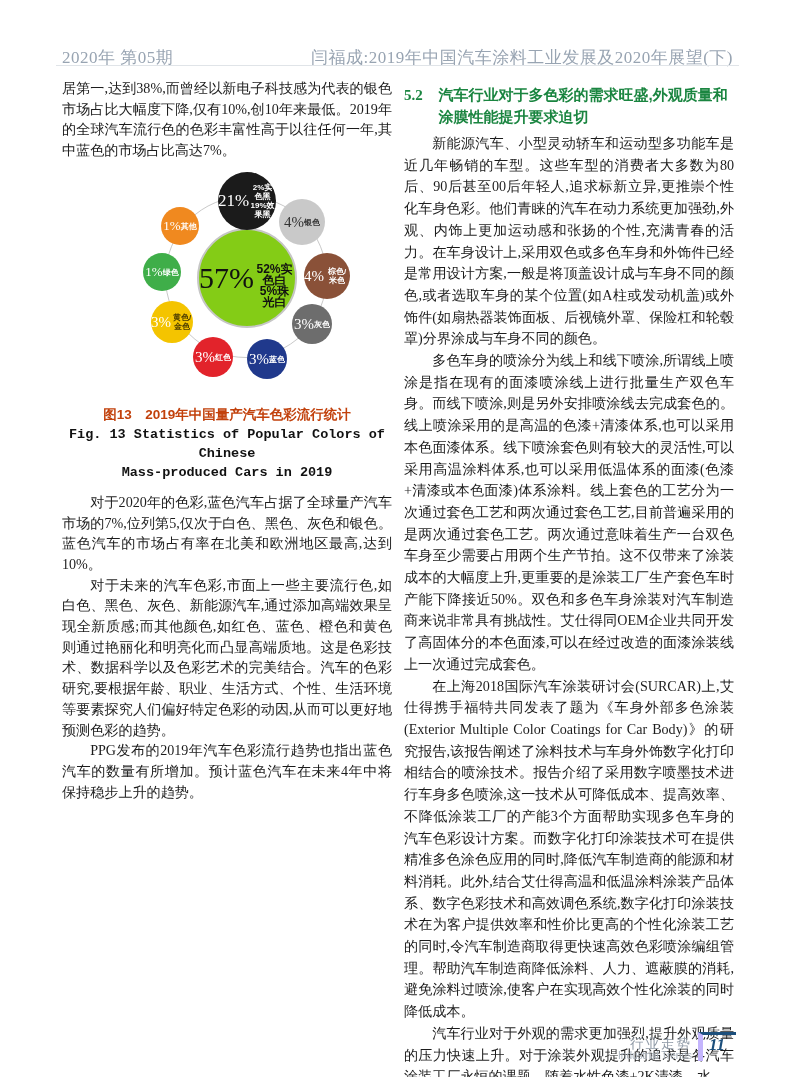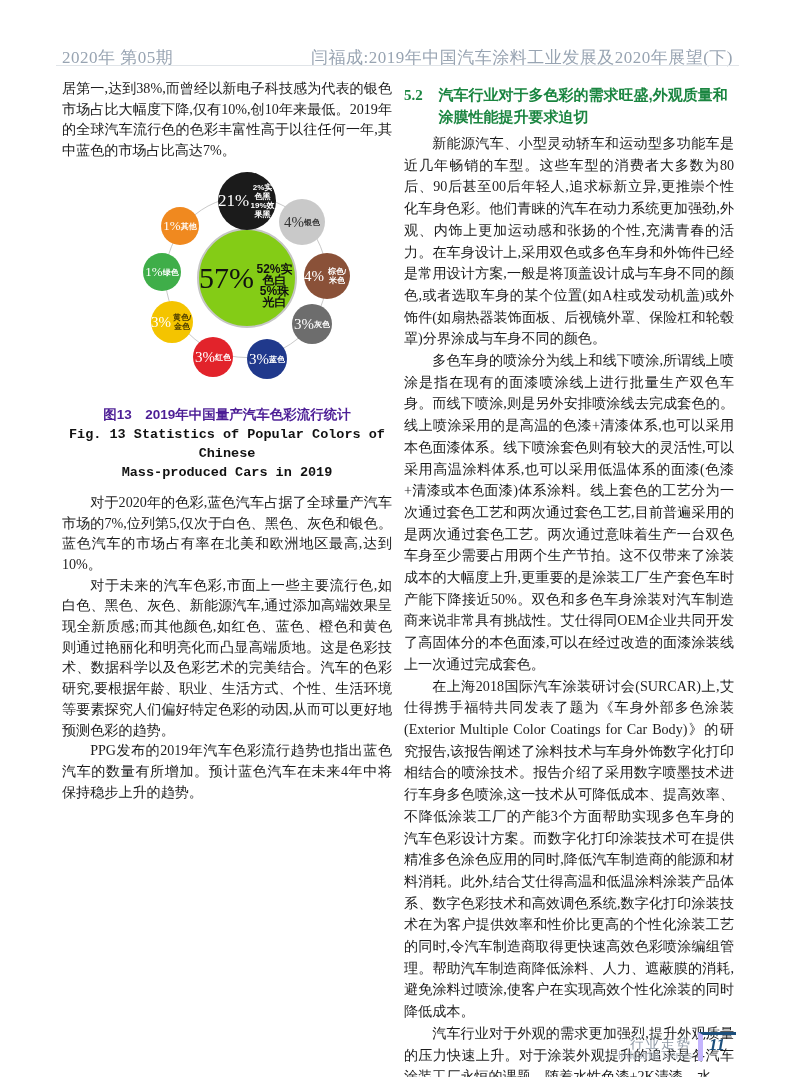--- a/index.html
+++ b/index.html
@@ -66,21 +66,21 @@
   .center-bubble {
     left:135px; top:59px; width:96px; height:96px;
     border:2px solid #c6c6c6; color:#111111; background:#fff;
   }
   .center-bubble .b-val { font-size:30px; line-height:32px; }
   .center-bubble .b-detail { font-size:12px; line-height:11px; color:#111; margin-top:16px; }
 
   figcaption { margin-top:8px; }
   .cap-zh {
     font-family:"Liberation Sans","DejaVu Sans",sans-serif; font-weight:bold;
-    font-size:13.5px; text-align:center; line-height:20px; color:#4c1d95;
+    font-size:13.5px; text-align:center; line-height:20px; color:#c2410c;
   }
   .cap-en {
     font-family:Liberation Mono, monospace; font-weight:bold;
     font-size:13.5px; text-align:center; line-height:19px; color:#111;
   }
   .fig-bottom-gap { height:6px; }
 
   .footer {
     position:absolute; right:58px; bottom:16px;
     display:flex; align-items:flex-start;

